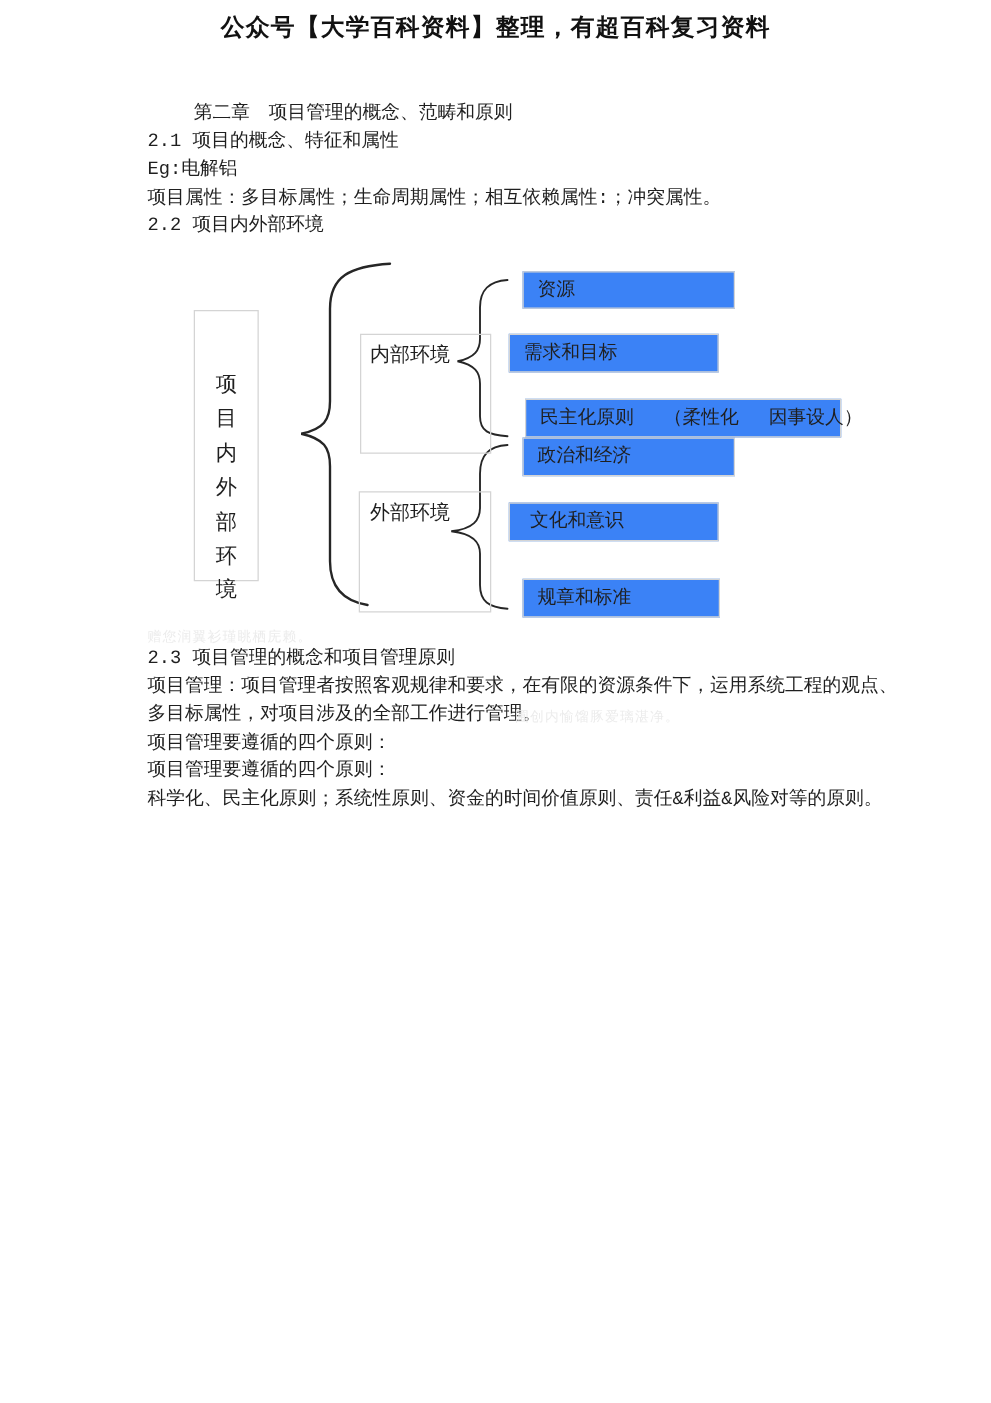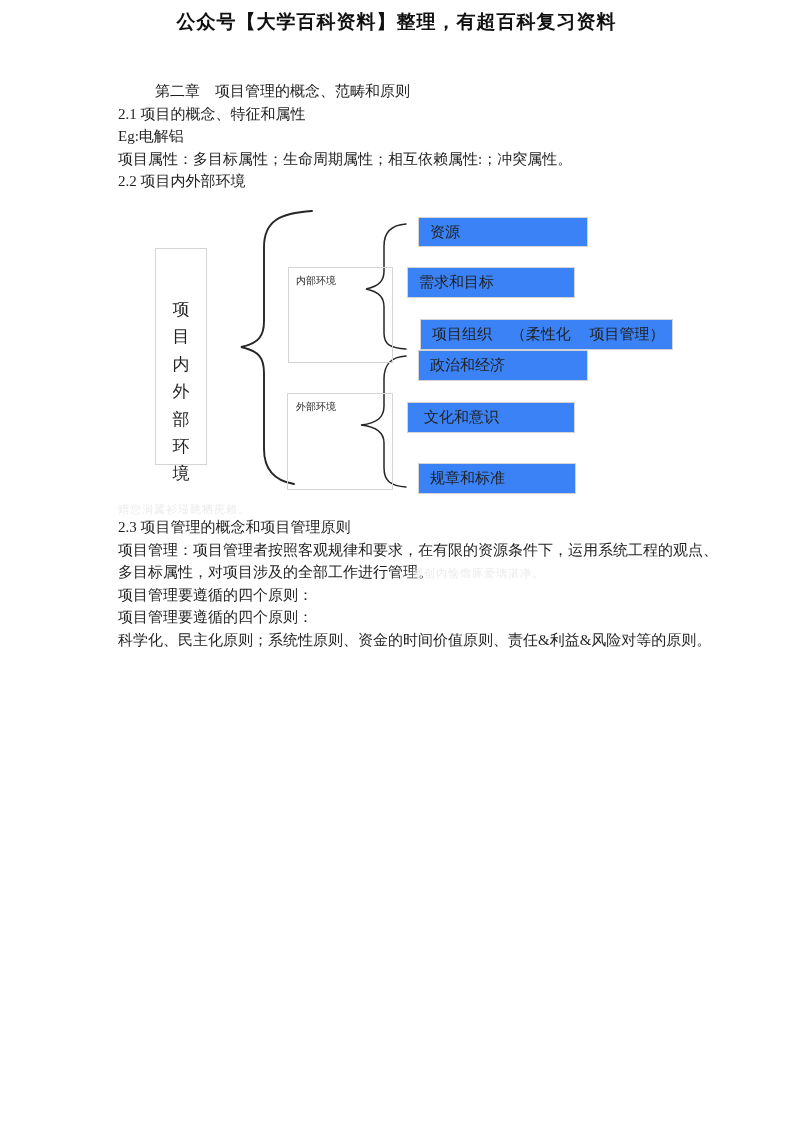--- a/index.html
+++ b/index.html
@@ -1,21 +1,21 @@
 <!DOCTYPE html>
 <html><head>
 <meta charset="utf-8">
 <style>
   html,body{margin:0;padding:0;background:#ffffff;}
   .page{
     position:relative;
     width:793px;height:1122px;
     background:#ffffff;
     overflow:hidden;
-    font-family:Liberation Serif, serif;
+    font-family:Liberation Mono, monospace;
     color:#1f1f1f;
   }
   .header-title{
     position:absolute;left:0;top:9px;width:793px;
     text-align:center;
     font-size:19px;font-weight:bold;letter-spacing:1px;
     color:#111;
   }
   .textblock{
     position:absolute;left:118px;width:568px;
@@ -30,21 +30,21 @@
   .diagram .rect{
     position:absolute;border:1px solid #d4d4d4;background:transparent;
     box-sizing:border-box;
   }
   .diagram .labelbox{
     position:absolute;font-size:15px;line-height:29px;
     box-sizing:border-box;padding-left:11px;white-space:nowrap;
     border:1px solid #d4d4d4;background:#3b82f6;
   }
   .diagram .grouplabel{
-    position:absolute;font-size:10px;white-space:nowrap;color:#1f1f1f;
+    position:absolute;font-size:16px;white-space:nowrap;color:#1f1f1f;
   }
   .root-vertical{
     position:absolute;left:167px;top:57px;width:28px;
     font-size:17px;line-height:27.4px;text-align:center;
     word-break:break-all;color:#1f1f1f;margin-top:44px;
   }
   svg.braces{position:absolute;left:0;top:0;width:793px;height:305px;}
   svg.braces path{fill:none;stroke:#262626;stroke-linecap:round;}
   path.big{stroke-width:1.9px;}
   path.small{stroke-width:1.5px;}
@@ -82,21 +82,21 @@
     <div class="root-vertical">项目内外部环境</div>
 
     <div class="rect" style="left:288px;top:72px;width:105px;height:96px;"></div>
     <div class="grouplabel" style="left:296px;top:79px;">内部环境</div>
 
     <div class="rect" style="left:287px;top:198px;width:106px;height:97px;"></div>
     <div class="grouplabel" style="left:296px;top:205px;">外部环境</div>
 
     <div class="labelbox" style="left:418px;top:22px;width:170px;height:30px;">资源</div>
     <div class="labelbox" style="left:407px;top:72px;width:168px;height:31px;">需求和目标</div>
-    <div class="labelbox" style="left:420px;top:124px;width:253px;height:31px;">项目组织　 （柔性化　 项目管理）</div>
+    <div class="labelbox" style="left:420px;top:124px;width:253px;height:31px;">民主化原则　 （柔性化　 因事设人）</div>
     <div class="labelbox" style="left:418px;top:155px;width:170px;height:31px;">政治和经济</div>
     <div class="labelbox" style="left:407px;top:207px;width:168px;height:31px;padding-left:16px;">文化和意识</div>
     <div class="labelbox" style="left:418px;top:268px;width:158px;height:31px;">规章和标准</div>
   </div>
 
   <div class="watermark wm1">赠您润翼衫瑾眺栖庑赖。</div>
 
   <div class="textblock bottom">
     <div class="line">2.3 项目管理的概念和项目管理原则</div>
     <div class="line">项目管理：项目管理者按照客观规律和要求，在有限的资源条件下，运用系统工程的观点、</div>

